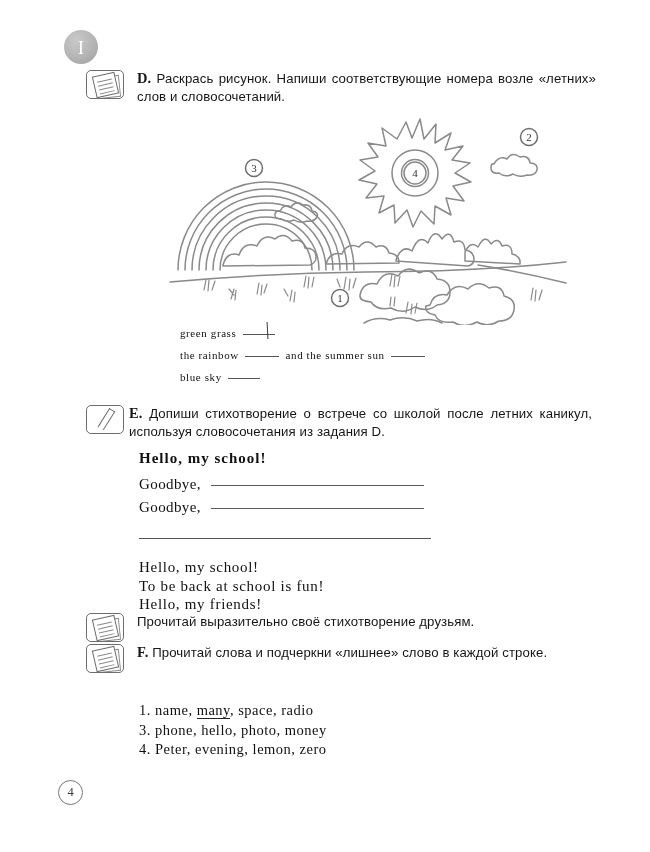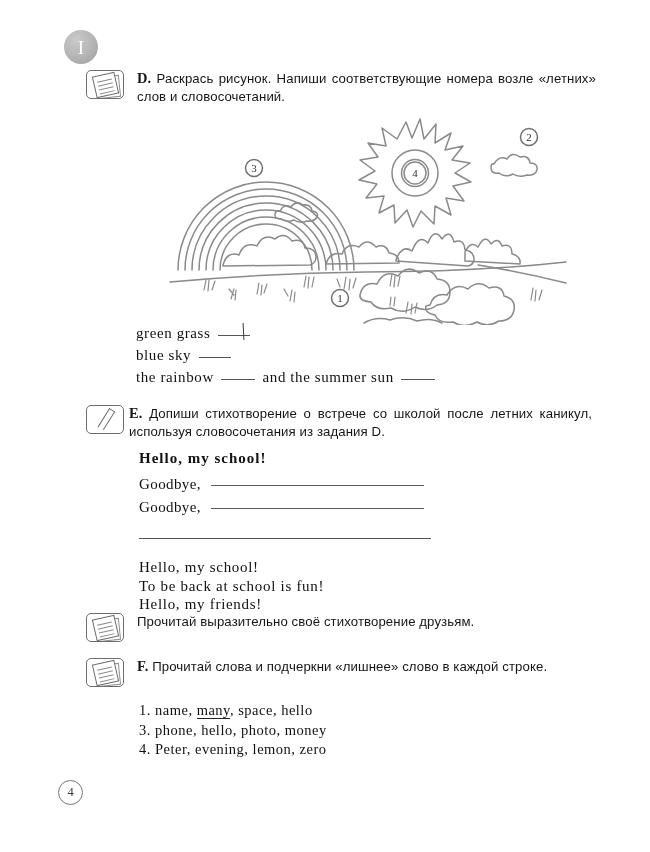--- a/index.html
+++ b/index.html
@@ -149,24 +149,25 @@
     fill: #333;
   }
 
   
   .serif-block {
     position: absolute;
     font-family: "Liberation Serif", serif;
     color: #111;
   }
   .wordline {
-    font-size: 15px;
+    font-size: 11px;
     line-height: 22px;
     white-space: nowrap;
     letter-spacing: .6px;
+    margin-left: 44px;
   }
   .blank {
     display: inline-block;
     border-bottom: 1.1px solid #555;
     vertical-align: 2px;
     margin: 0 3px;
   }
   .handwritten-one {
     display: inline-block;
     position: relative;
@@ -347,28 +348,28 @@
   </svg>
 </div>
 
 <div class="serif-block" style="left:136px; top:322px;">
   <div class="wordline">
     <span>green  grass</span>
     <span class="blank" style="width:32px;"></span>
     <span class="handwritten-one"><i></i></span>
   </div>
   <div class="wordline">
-    <span>blue  sky</span>
-    <span class="blank" style="width:32px;"></span>
-  </div>
-  <div class="wordline">
     <span>the  rainbow</span>
     <span class="blank" style="width:34px;"></span>
     <span>and  the  summer  sun</span>
     <span class="blank" style="width:34px;"></span>
+  </div>
+  <div class="wordline">
+    <span>blue  sky</span>
+    <span class="blank" style="width:32px;"></span>
   </div>
 </div>
 
 <div class="task" style="left:86px; top:405px; width:512px;">
   <div class="task-icon">
     <div class="pencil"></div>
   </div>
   <div class="task-text" style="margin-left:5px; width:463px;">
     <b>E.</b>
     <span>Допиши стихотворение о встрече со школой после летних каникул, используя словосочетания из задания D.</span>
@@ -394,36 +395,36 @@
 </div>
 
 <div class="task" style="left:86px; top:613px; width:512px;justify-content:space-between;">
   <div class="task-icon">
     <div class="sheet2"></div>
     <div class="sheet"></div>
   </div>
   <div class="task-text" style="margin-left:13px; width:463px;">Прочитай выразительно своё стихотворение друзьям.</div>
 </div>
 
-<div class="task" style="left:86px; top:658px; width:512px;">
+<div class="task" style="left:86px; top:644px; width:512px;">
   <div class="task-icon">
     <div class="sheet2"></div>
     <div class="sheet"></div>
   </div>
   <div class="task-text" style="margin-left:13px; width:463px;">
     <b>F.</b>
     <span>Прочитай слова и подчеркни «лишнее» слово в каждой строке.</span>
   </div>
 </div>
 
 <div class="serif-block" style="left:139px; top:701px;">
   <div class="word-row">
     <span>1.</span>
     <span>name,</span>
-    <u>many</u><span>, space, hello</span>
+    <u>many</u><span>, space, radio</span>
   </div>
   <div class="word-row">
     <span>3.</span>
     <span>phone,  hello,  photo,  money</span>
   </div>
   <div class="word-row">
     <span>4.</span>
     <span>Peter,  evening,  lemon,  zero</span>
   </div>
 </div>

